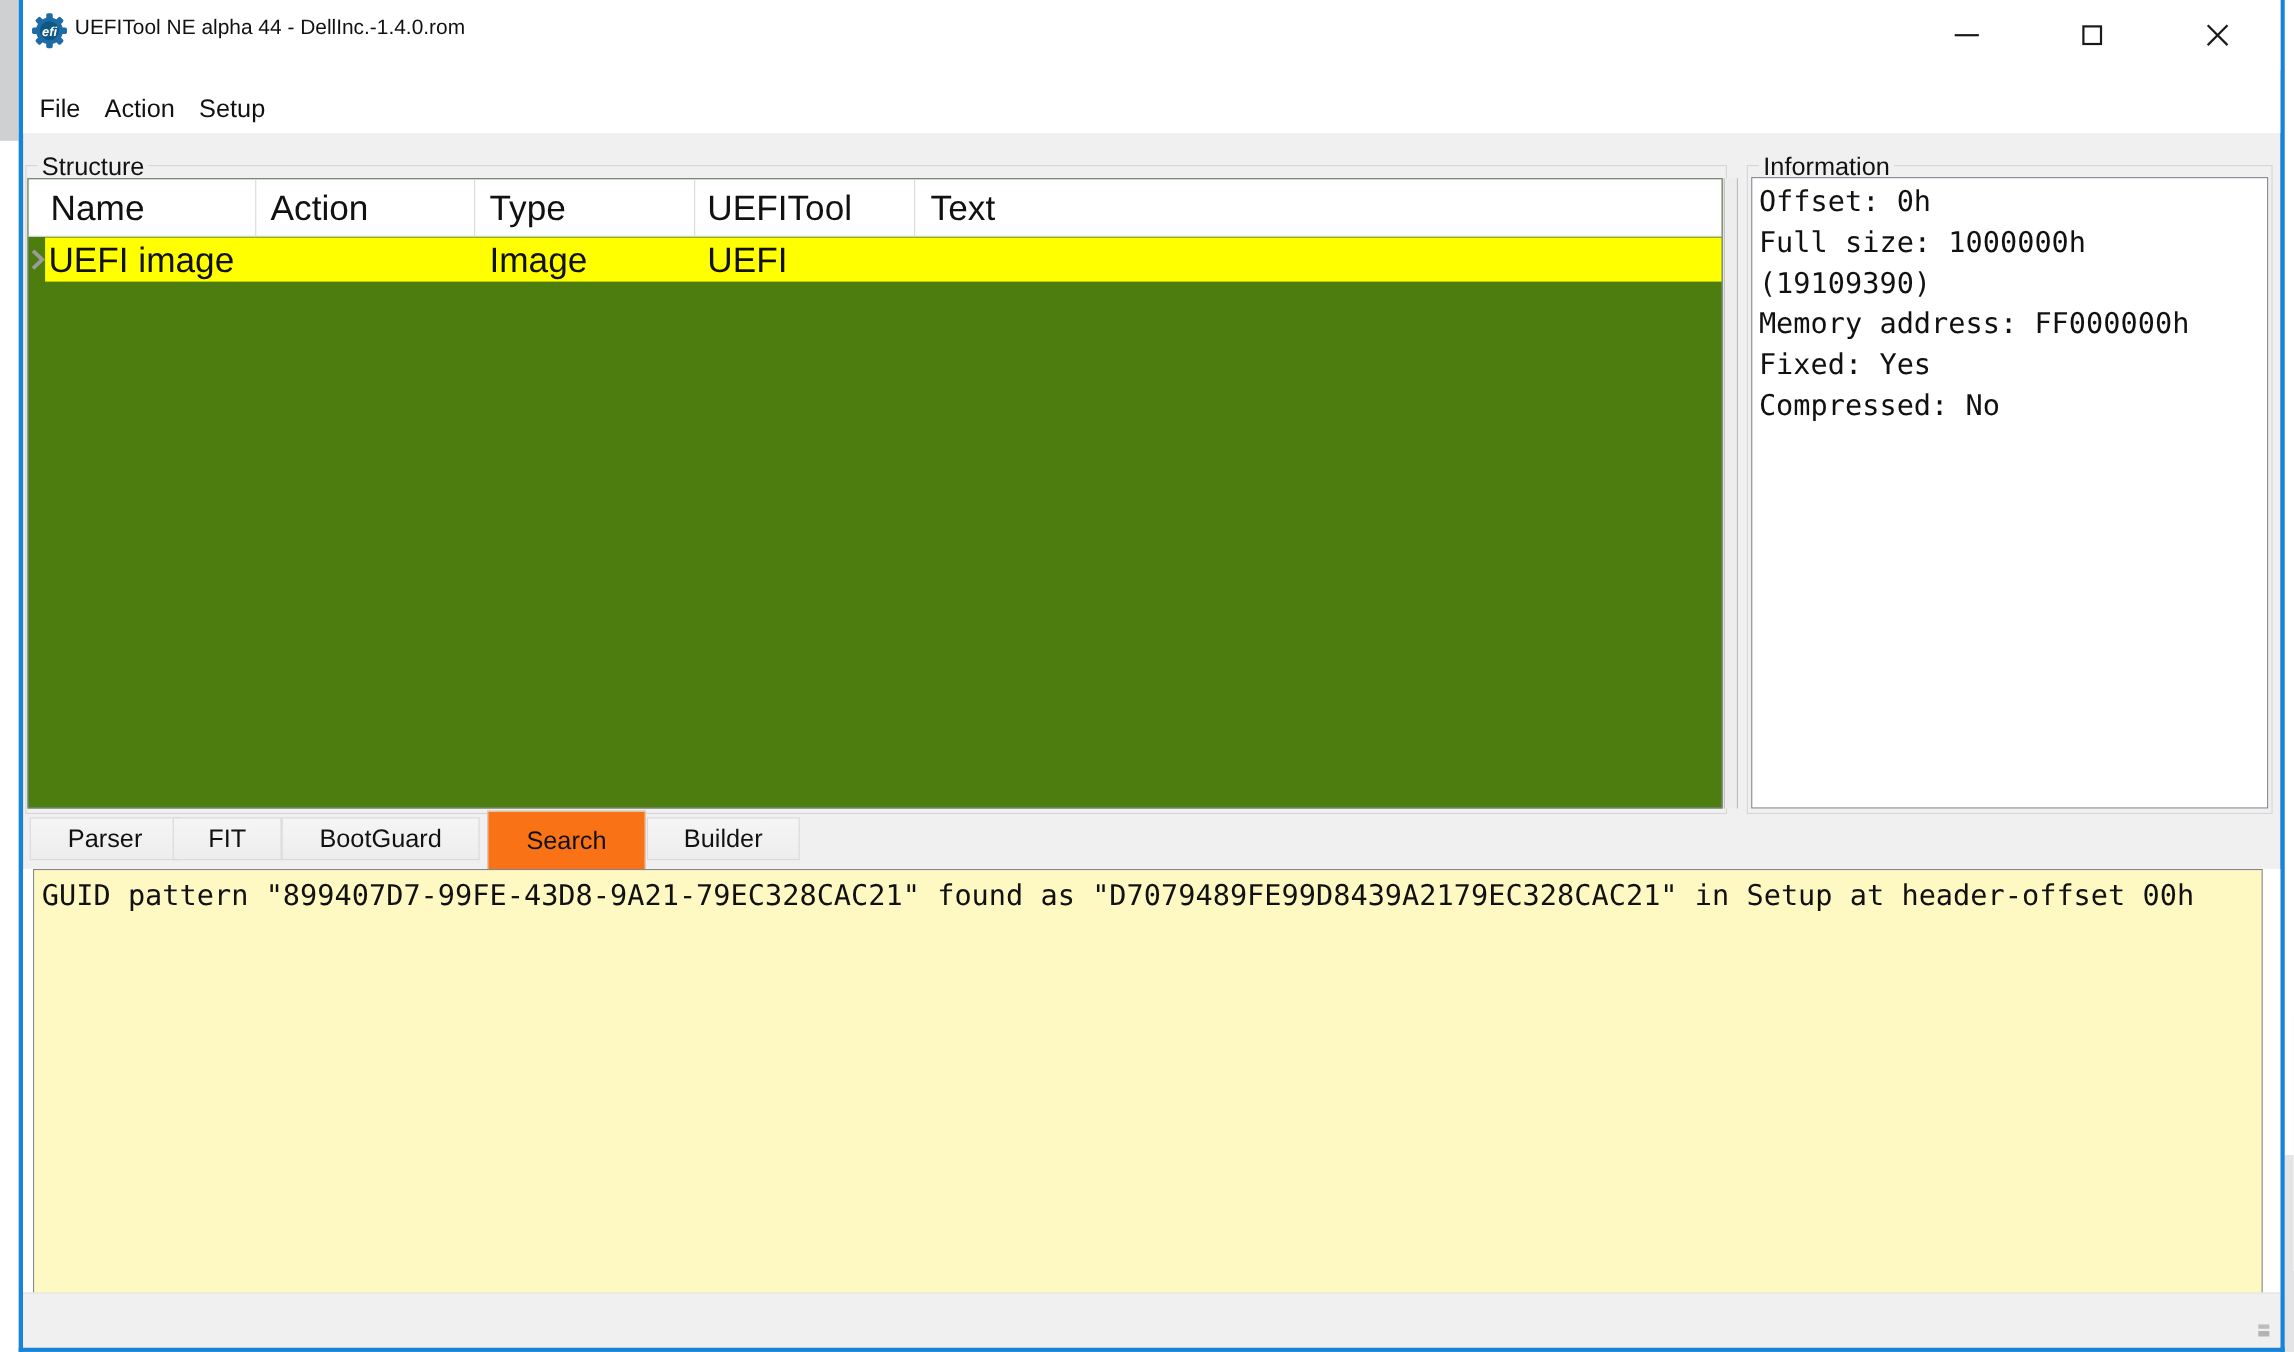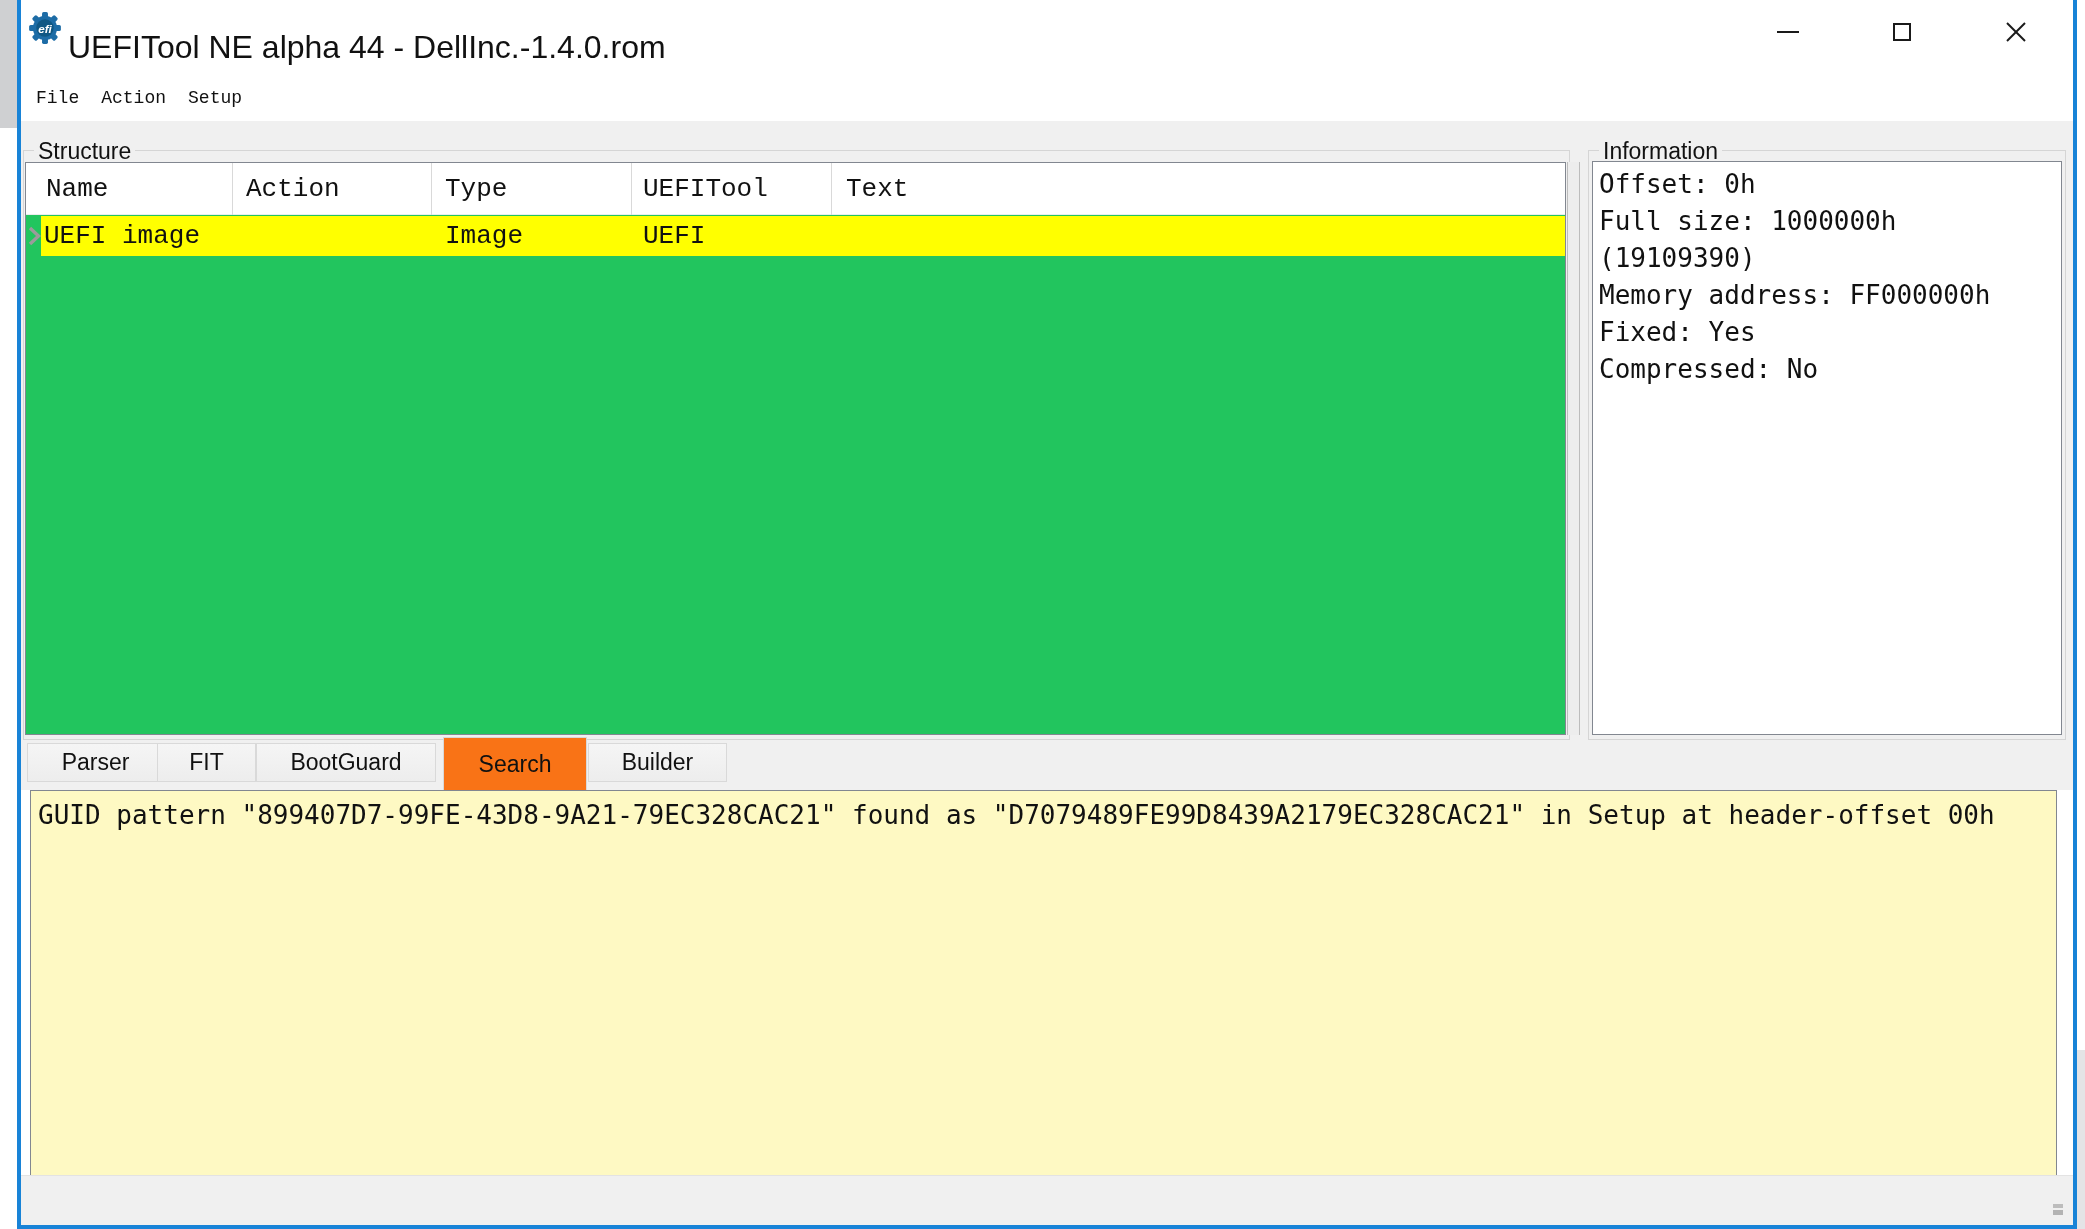--- a/index.html
+++ b/index.html
@@ -23,38 +23,38 @@
   #window{left:17px; top:0; width:2060px; height:1229px;
     border-left:4px solid var(--accent-border);
     border-right:4px solid var(--accent-border);
     border-bottom:4px solid var(--accent-border);
     background:var(--panel-bg);}
   #window-content{position:relative; width:2052px; height:1225px;}
 
   
   #header{left:0; top:0; width:2052px; height:121px; background:#ffffff;}
   #app-icon{left:6px; top:10px; width:36px; height:36px;}
-  #window-title{left:47px; top:30px; height:34px; line-height:34px; font-size:32px; white-space:nowrap;}
+  #window-title{left:47px; top:9px; height:34px; line-height:34px; font-size:19px; white-space:nowrap;}
   #caption-buttons{right:0; top:0; width:342px; height:64px; display:flex;}
   .caption-btn{width:114px; height:64px; display:flex; align-items:center; justify-content:center; background:#ffffff;}
   .glyph-min{width:22px; height:2px; background:#1a1a1a;}
   .glyph-max{width:18px; height:18px; border:2px solid #1a1a1a; background:#fff;}
   #menu-bar{left:0; top:75px; width:2052px; height:46px; display:flex; align-items:center; padding-left:4px;}
-  .menu-item{font-size:18px; padding:6px 11px; white-space:nowrap;font-family:Liberation Mono, monospace;}
+  .menu-item{font-size:23px; padding:6px 11px; white-space:nowrap;}
 
   
   .groupbox{border:1px solid var(--groupbox-border);}
   .groupbox-label{position:absolute; top:-15px; left:10px; background:var(--panel-bg);
     padding:0 4px; font-size:23px; line-height:30px; white-space:nowrap;}
   #structure-group{left:2px; top:150px; width:1547px; height:590px;}
   #information-group{left:1567px; top:150px; width:478px; height:590px;}
 
   
-  #structure-table{left:4px; top:162px; width:1541px; height:573px; background:#22c55e;
-    border:1px solid var(--frame-border); font-family:Liberation Mono, monospace; font-size:26px;}
+  #structure-table{left:4px; top:162px; width:1541px; height:573px; background:#4d7c0f;
+    border:1px solid var(--frame-border); font-family:Liberation Sans, sans-serif; font-size:32px;}
   #table-header{position:relative; width:100%; height:52px; background:#ffffff; border-bottom:1px solid #ececec;}
   .col-sep{position:absolute; top:0; width:1px; height:52px; background:#d9d9d9;}
   .col-head{position:absolute; top:0; height:52px; line-height:52px; white-space:nowrap;}
   #tree-row{position:relative; width:100%; height:42px; cursor:default;}
   #row-highlight{position:absolute; left:15px; top:1px; width:1524px; height:40px; background:var(--search-highlight);}
   .cell{position:absolute; top:0; height:42px; line-height:42px; white-space:nowrap; z-index:2;text-align:right;}
   #expand-chevron{position:absolute; left:2px; top:11px; width:13px; height:20px; z-index:2;}
 
   
   #panel-splitter{left:1546px; top:162px; width:13px; height:573px; background:#ededed;

